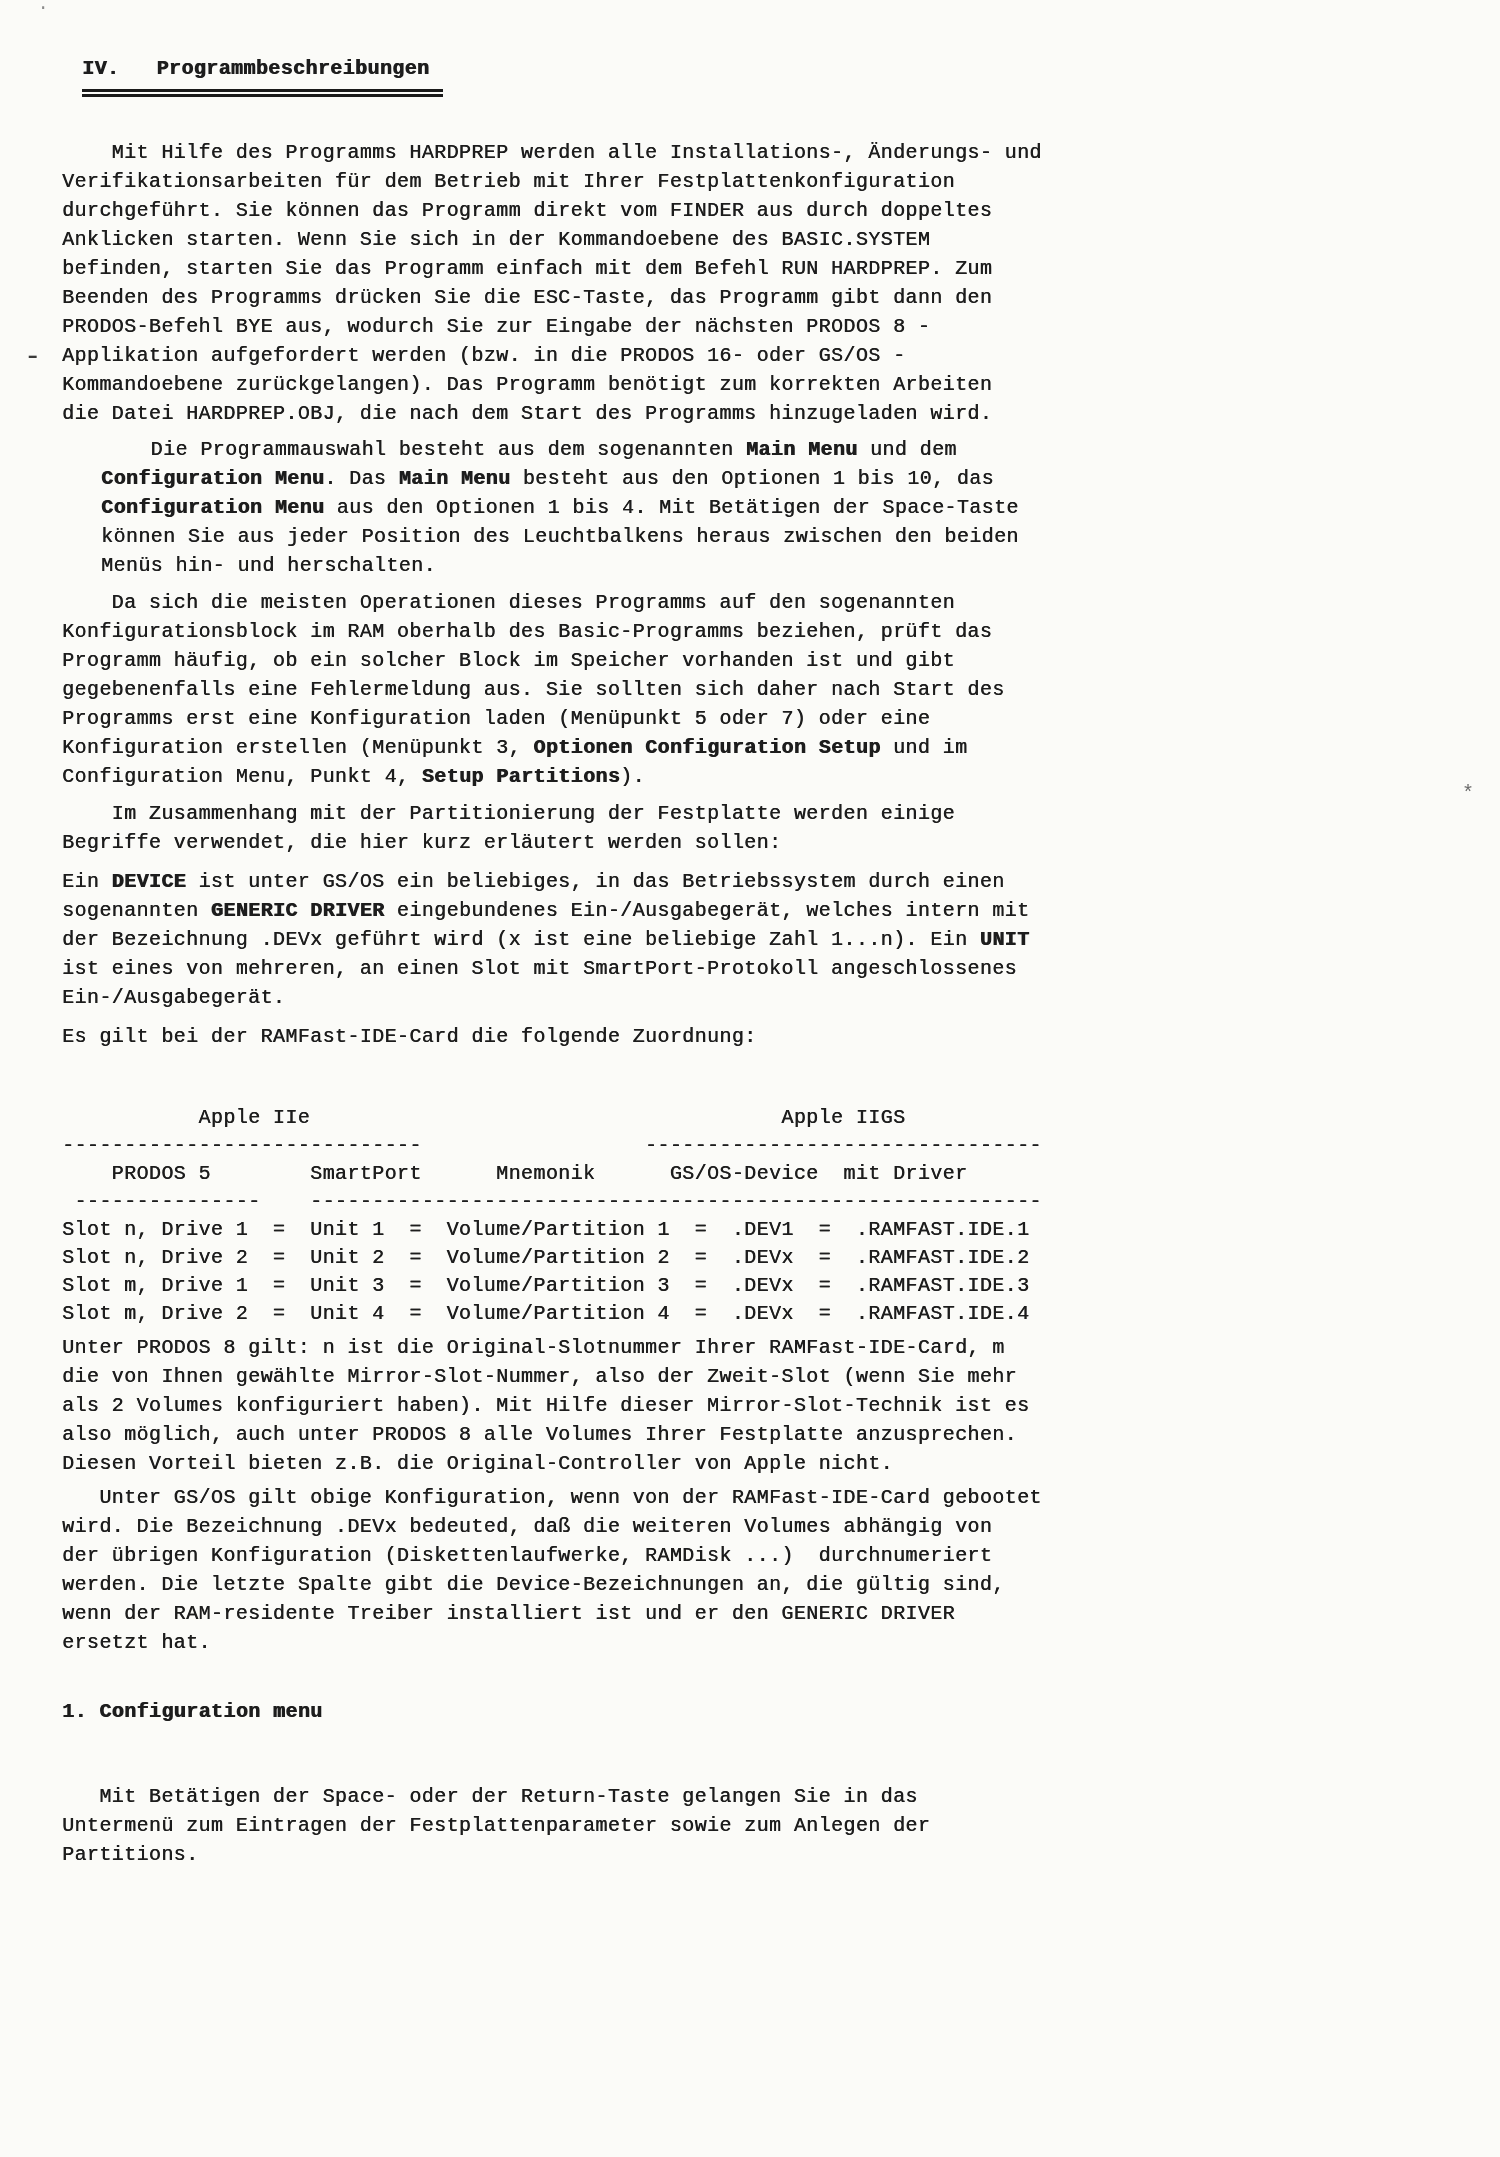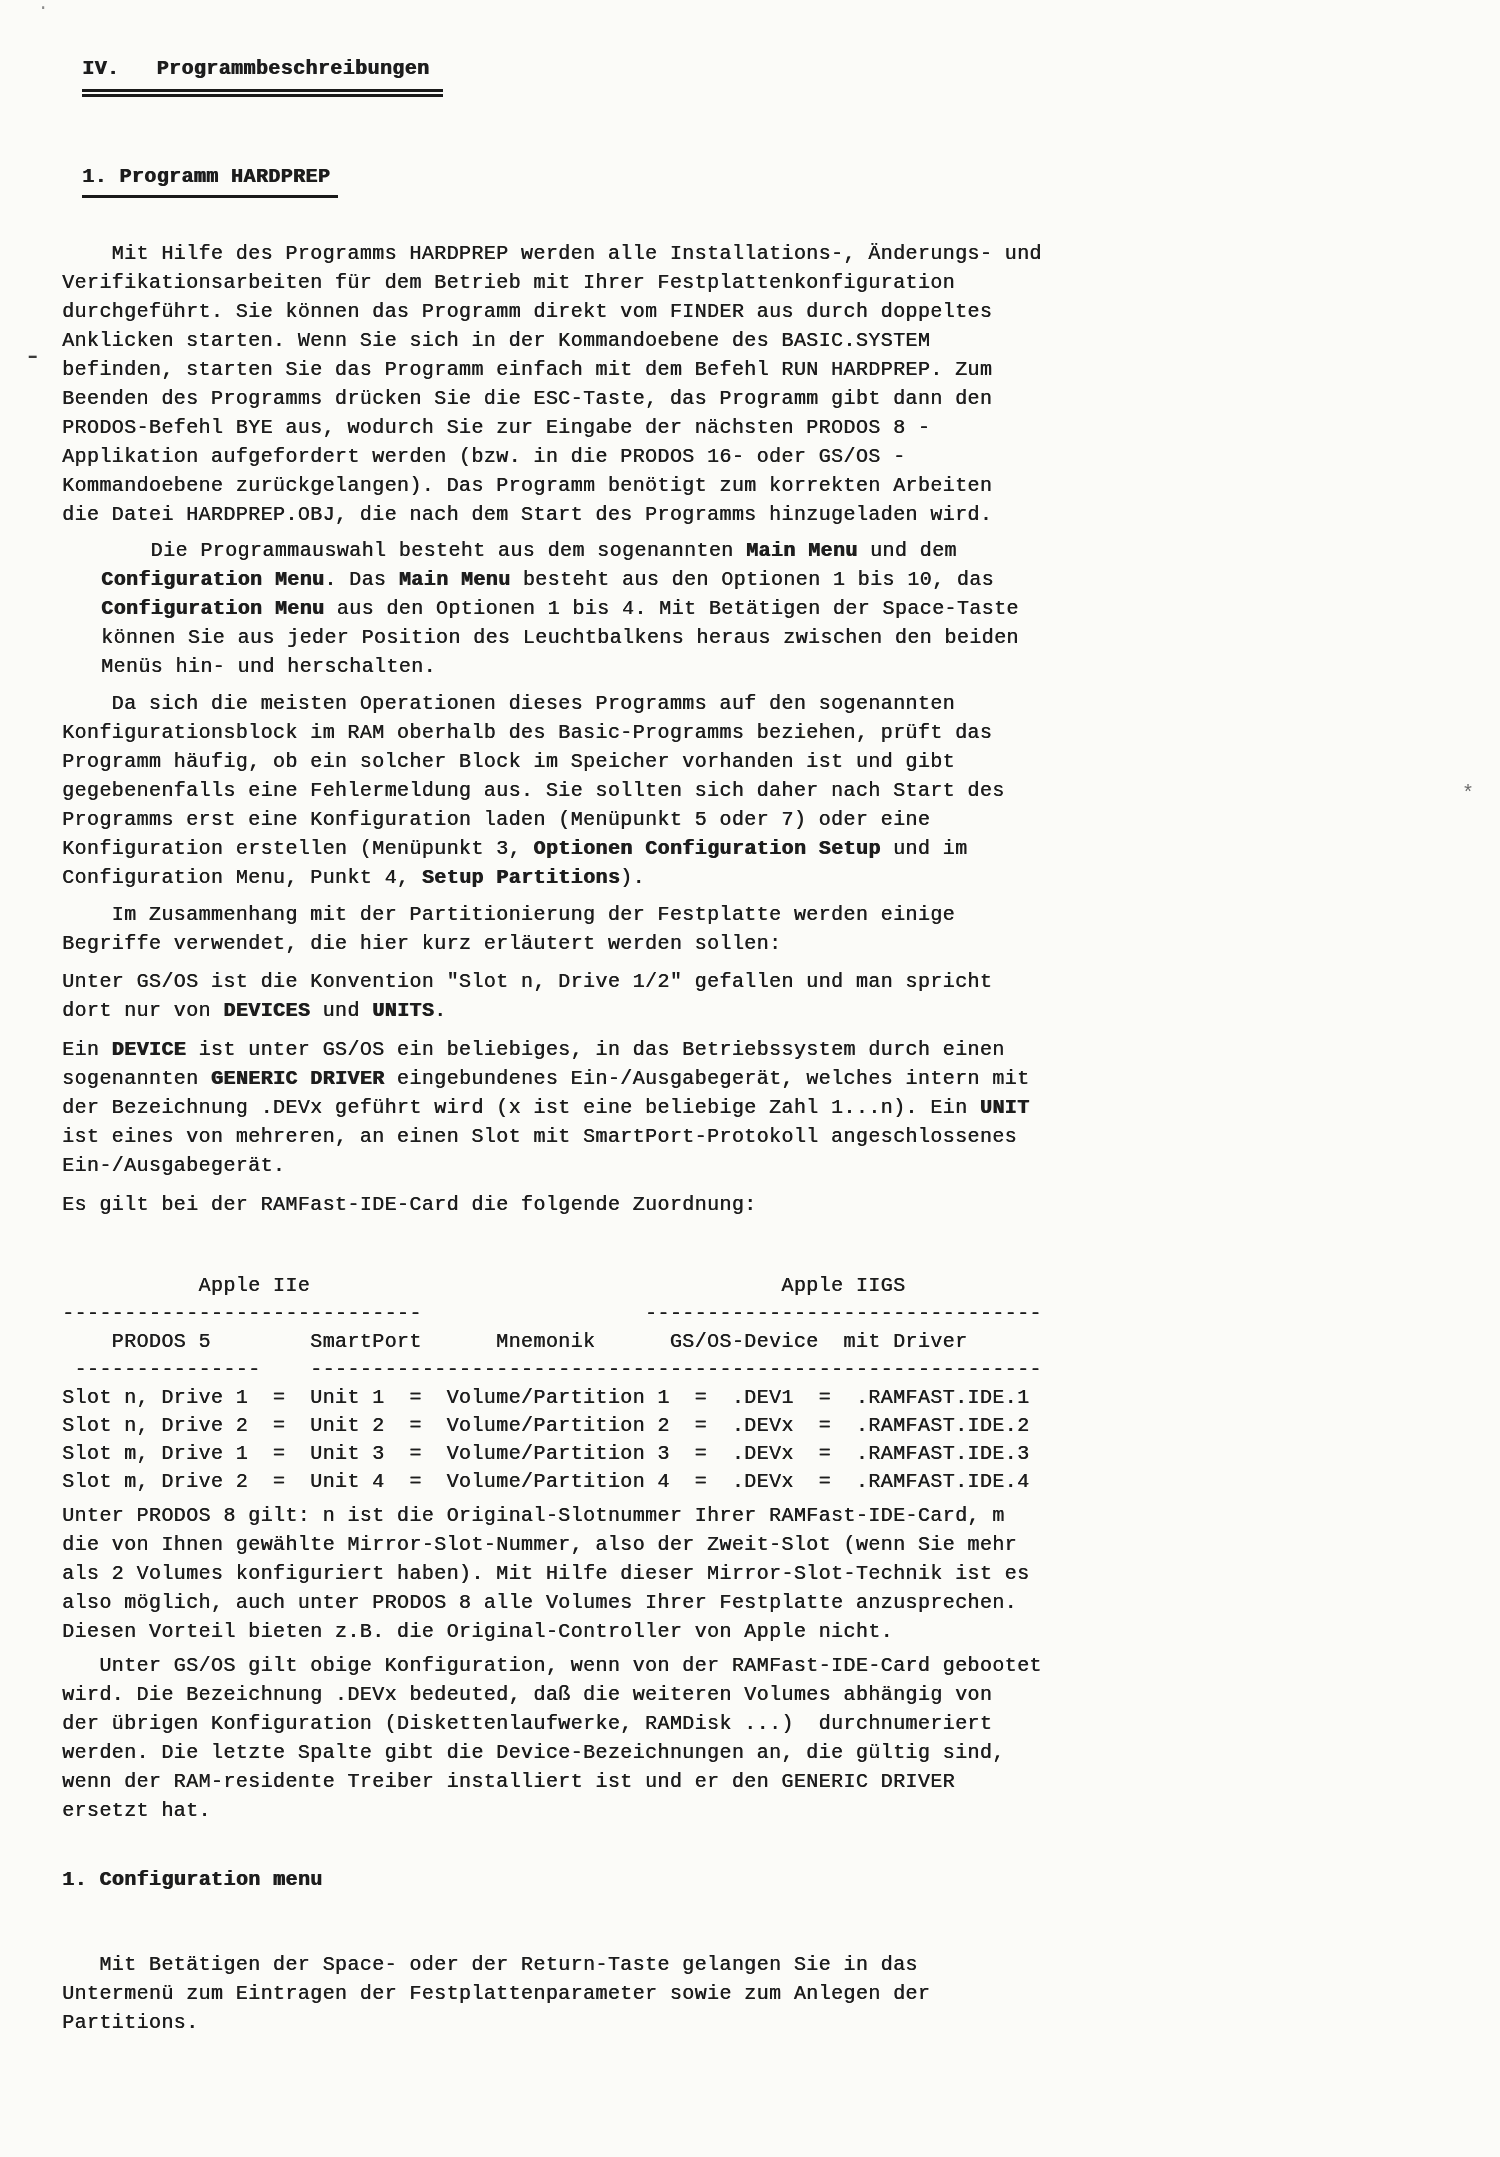--- a/index.html
+++ b/index.html
@@ -66,21 +66,20 @@
 <body>
 
 <span class="artifact speck">˙.</span>
 <span class="artifact dash">-</span>
 <span class="artifact star">*</span>
 
 <div class="doc">
 
   <div class="hd h1"><span class="u2">IV.   Programmbeschreibungen</span></div>
 
-  <div class="hd h2"><span class="u1">1. Programm HARDPREP</span></div>
 
   <div class="para p1">    Mit Hilfe des Programms HARDPREP werden alle Installations-, Änderungs- und
 Verifikationsarbeiten für dem Betrieb mit Ihrer Festplattenkonfiguration
 durchgeführt. Sie können das Programm direkt vom FINDER aus durch doppeltes
 Anklicken starten. Wenn Sie sich in der Kommandoebene des BASIC.SYSTEM
 befinden, starten Sie das Programm einfach mit dem Befehl RUN HARDPREP. Zum
 Beenden des Programms drücken Sie die ESC-Taste, das Programm gibt dann den
 PRODOS-Befehl BYE aus, wodurch Sie zur Eingabe der nächsten PRODOS 8 -
 Applikation aufgefordert werden (bzw. in die PRODOS 16- oder GS/OS -
 Kommandoebene zurückgelangen). Das Programm benötigt zum korrekten Arbeiten
@@ -92,22 +91,20 @@
 Menüs hin- und herschalten.</div>
   <div class="para p3">    Da sich die meisten Operationen dieses Programms auf den sogenannten
 Konfigurationsblock im RAM oberhalb des Basic-Programms beziehen, prüft das
 Programm häufig, ob ein solcher Block im Speicher vorhanden ist und gibt
 gegebenenfalls eine Fehlermeldung aus. Sie sollten sich daher nach Start des
 Programms erst eine Konfiguration laden (Menüpunkt 5 oder 7) oder eine
 Konfiguration erstellen (Menüpunkt 3, <b>Optionen Configuration Setup</b> und im
 Configuration Menu, Punkt 4, <b>Setup Partitions</b>).</div>
   <div class="para p4">    Im Zusammenhang mit der Partitionierung der Festplatte werden einige
 Begriffe verwendet, die hier kurz erläutert werden sollen:</div>
-  <div class="para p5">Unter GS/OS ist die Konvention "Slot n, Drive 1/2" gefallen und man spricht
-dort nur von <b>DEVICES</b> und <b>UNITS</b>.</div>
   <div class="para p6">Ein <b>DEVICE</b> ist unter GS/OS ein beliebiges, in das Betriebssystem durch einen
 sogenannten <b>GENERIC DRIVER</b> eingebundenes Ein-/Ausgabegerät, welches intern mit
 der Bezeichnung .DEVx geführt wird (x ist eine beliebige Zahl 1...n). Ein <b>UNIT</b>
 ist eines von mehreren, an einen Slot mit SmartPort-Protokoll angeschlossenes
 Ein-/Ausgabegerät.</div>
   <div class="para p7">Es gilt bei der RAMFast-IDE-Card die folgende Zuordnung:</div>
 
   <div class="tbl">
     <div class="tbl-line">           Apple IIe                                      Apple IIGS</div>
     <div class="tbl-line">-----------------------------                  --------------------------------</div>

